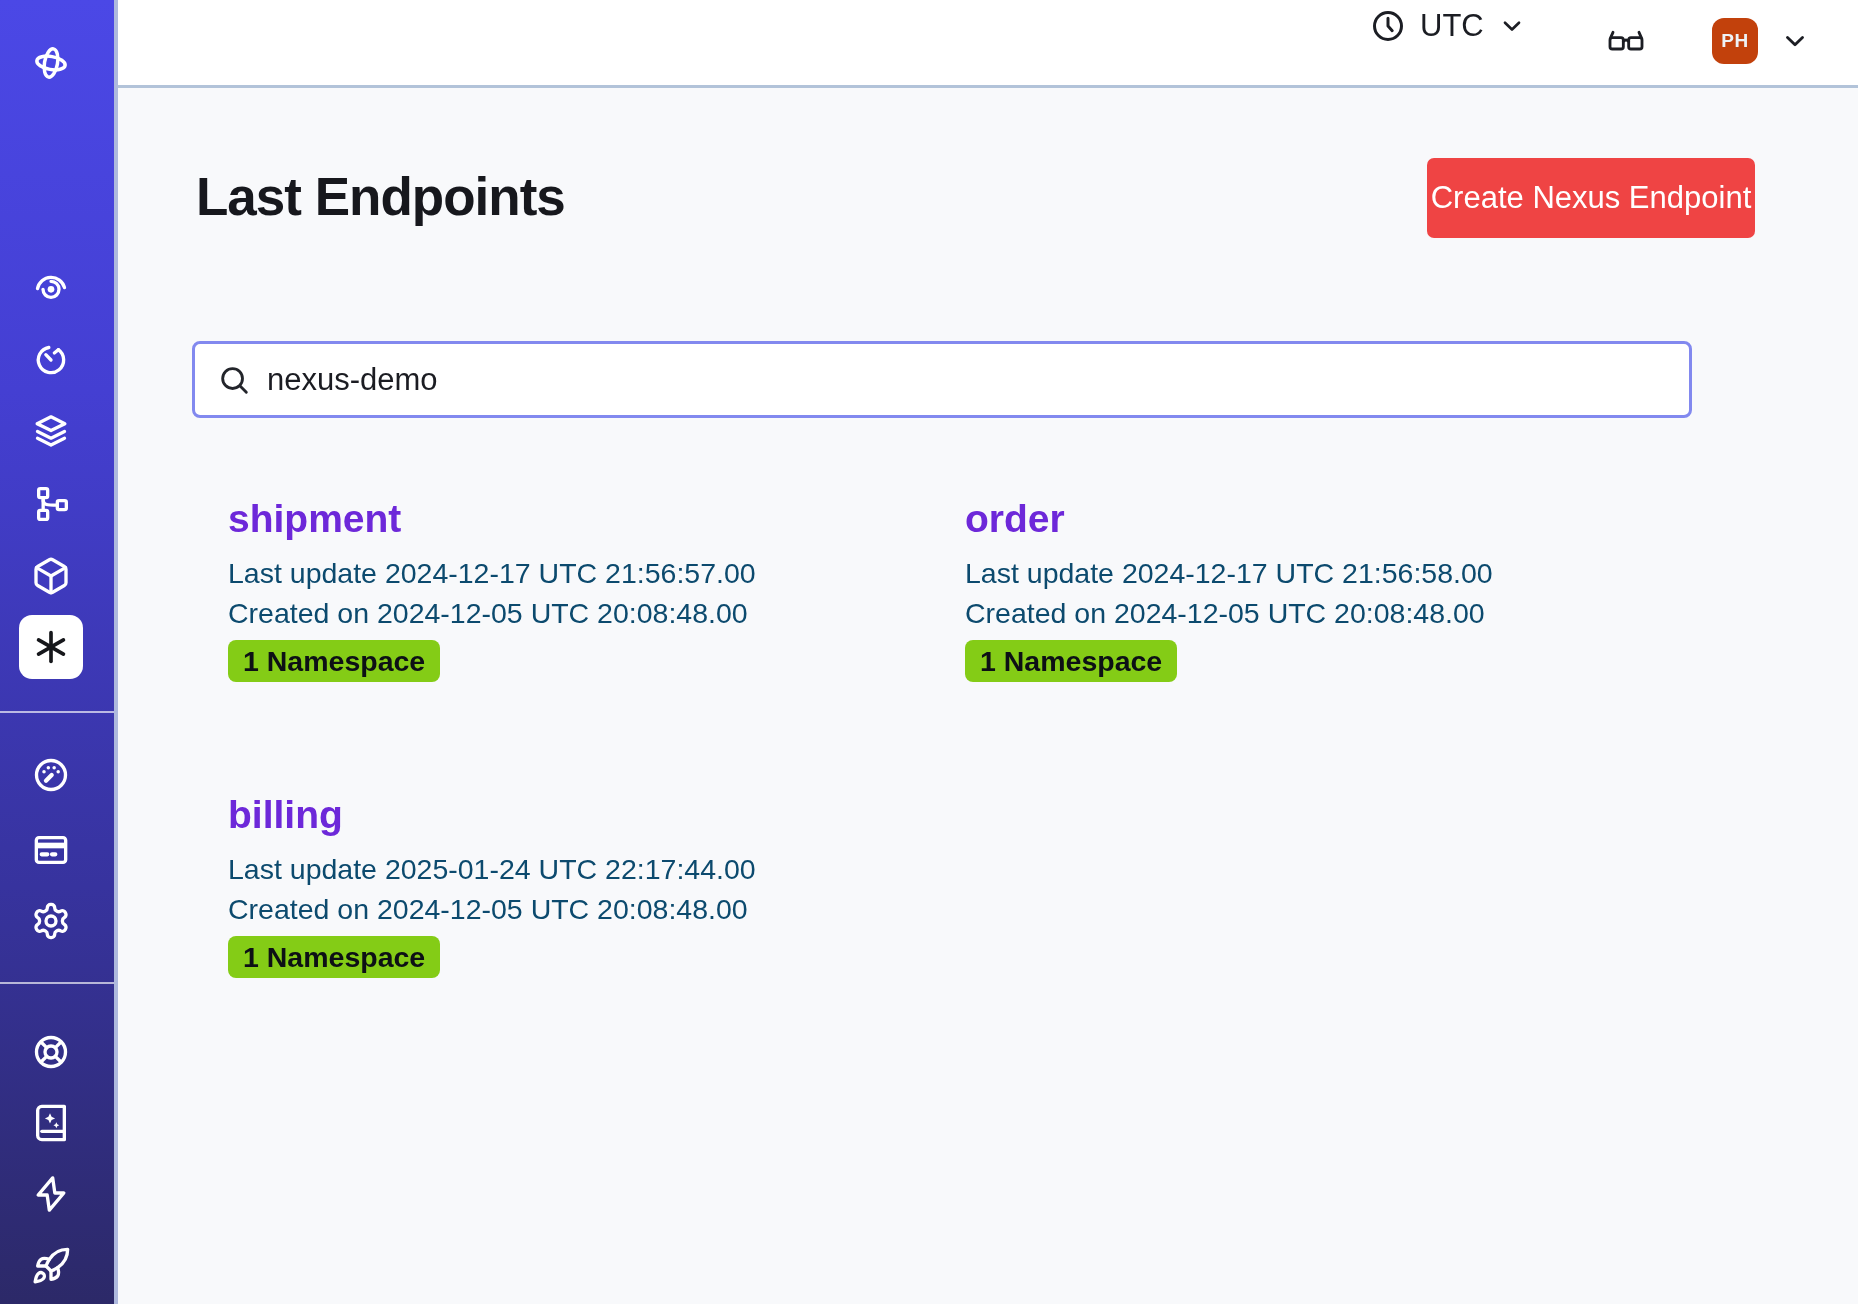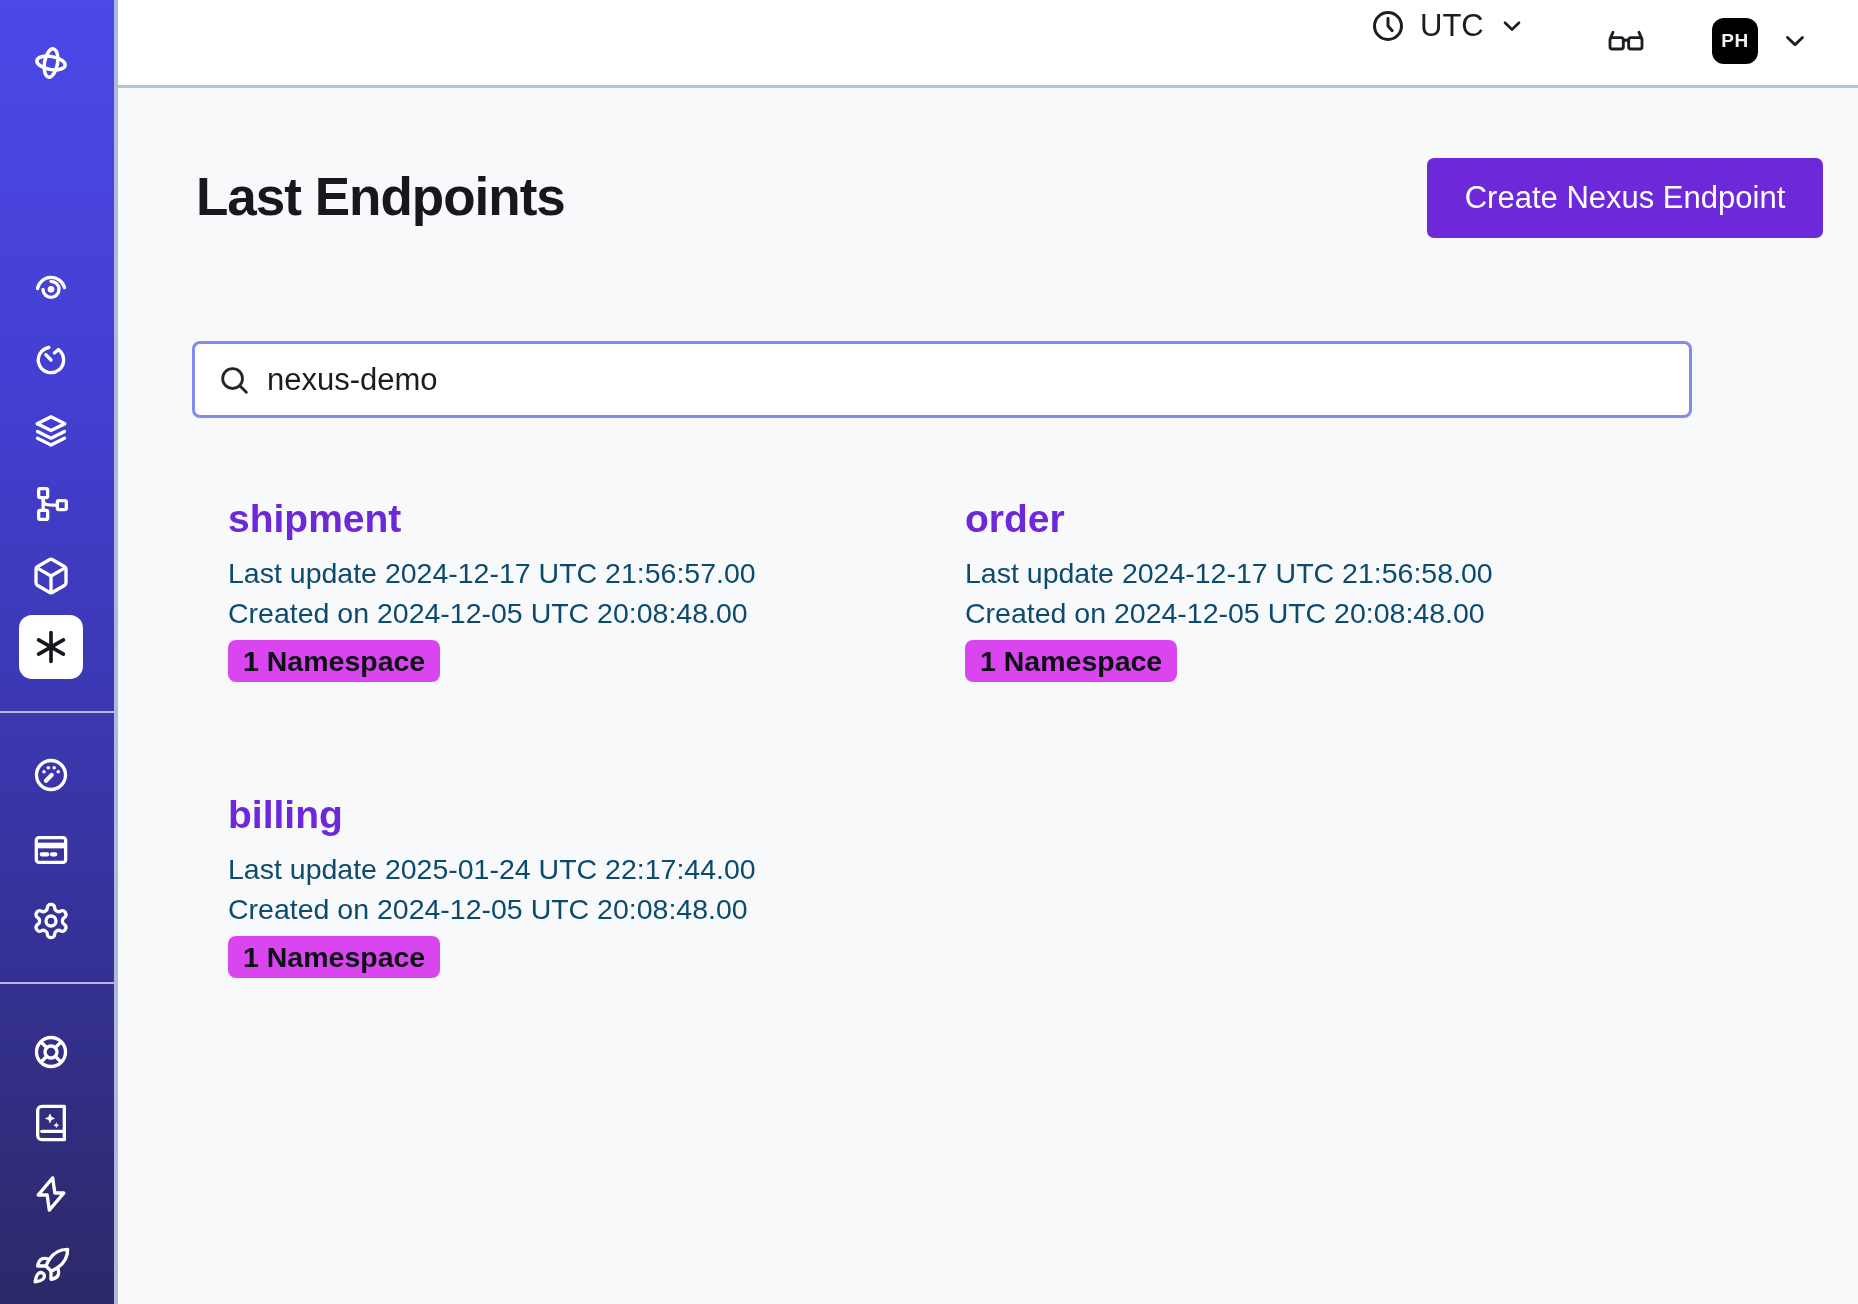--- a/index.html
+++ b/index.html
@@ -29,32 +29,32 @@
     position:absolute; left:118px; top:0; width:1740px; height:88px;
     background:#ffffff; border-bottom:3px solid #b2c3d9;
   }
   .tz-button { position:absolute; left:1252px; top:0; height:52px; display:flex;
     align-items:center; gap:14px; cursor:pointer; }
   .tz-label { font-size:31px; color:#1b1d23; }
   .glasses-button { position:absolute; left:1480px; top:18px; width:56px; height:44px;
     display:flex; align-items:center; justify-content:center; cursor:pointer; }
   .account-button { position:absolute; left:1594px; top:18px; display:flex; align-items:center;
     gap:22px; cursor:pointer; }
-  .avatar { width:46px; height:46px; border-radius:12px; background:#000000;
+  .avatar { width:46px; height:46px; border-radius:12px; background:#c2410c;
     display:flex; align-items:center; justify-content:center;
     font-size:19px; font-weight:700; color:#eef2f6; letter-spacing:.5px; }
 
   
   .page-title {
     position:absolute; left:196px; top:166px;
     font-size:53px; font-weight:700; color:#17181d; letter-spacing:-1px;
   }
   .create-button {
-    position:absolute; left:1427px; top:158px; width:396px; height:80px;
-    background:#6d28d9; color:#ffffff; border:none; border-radius:7px;
+    position:absolute; left:1427px; top:158px; width:328px; height:80px;
+    background:#ef4444; color:#ffffff; border:none; border-radius:7px;
     font-size:31px; font-weight:500; font-family:inherit; cursor:pointer;
     display:flex; align-items:center; justify-content:center;
   }
   .search-box {
     position:absolute; left:192px; top:341px; width:1500px; height:77px;
     background:#ffffff; border:3px solid #8289ef; border-radius:8px;
     display:flex; align-items:center; padding:0 22px; gap:16px;
   }
   .search-box svg { flex:0 0 auto; }
   .search-input {
@@ -64,21 +64,21 @@
 
   .cards {
     position:absolute; left:228px; top:494px; width:1480px;
     display:grid; grid-template-columns:737px 737px; row-gap:108px;
   }
   .card { cursor:pointer; }
   .card-title { font-size:39px; line-height:50px; font-weight:700; color:#6d28d9; margin-bottom:9px; }
   .card-meta { font-size:28.5px; line-height:40px; color:#0c4a6e; }
   .badge {
     display:inline-flex; align-items:center; margin-top:7px; height:42px; padding:0 15px;
-    background:#d946ef; border-radius:8px;
+    background:#84cc16; border-radius:8px;
     font-size:28.5px; font-weight:700; color:#0d1015;
   }
 
   .stroke-w { fill:none; stroke:#ffffff; stroke-width:2; stroke-linecap:round; stroke-linejoin:round; }
   .stroke-d { fill:none; stroke:#1c1e24; stroke-width:2; stroke-linecap:round; stroke-linejoin:round; }
 </style>
 </head>
 <body>
 
 <div id="app">

